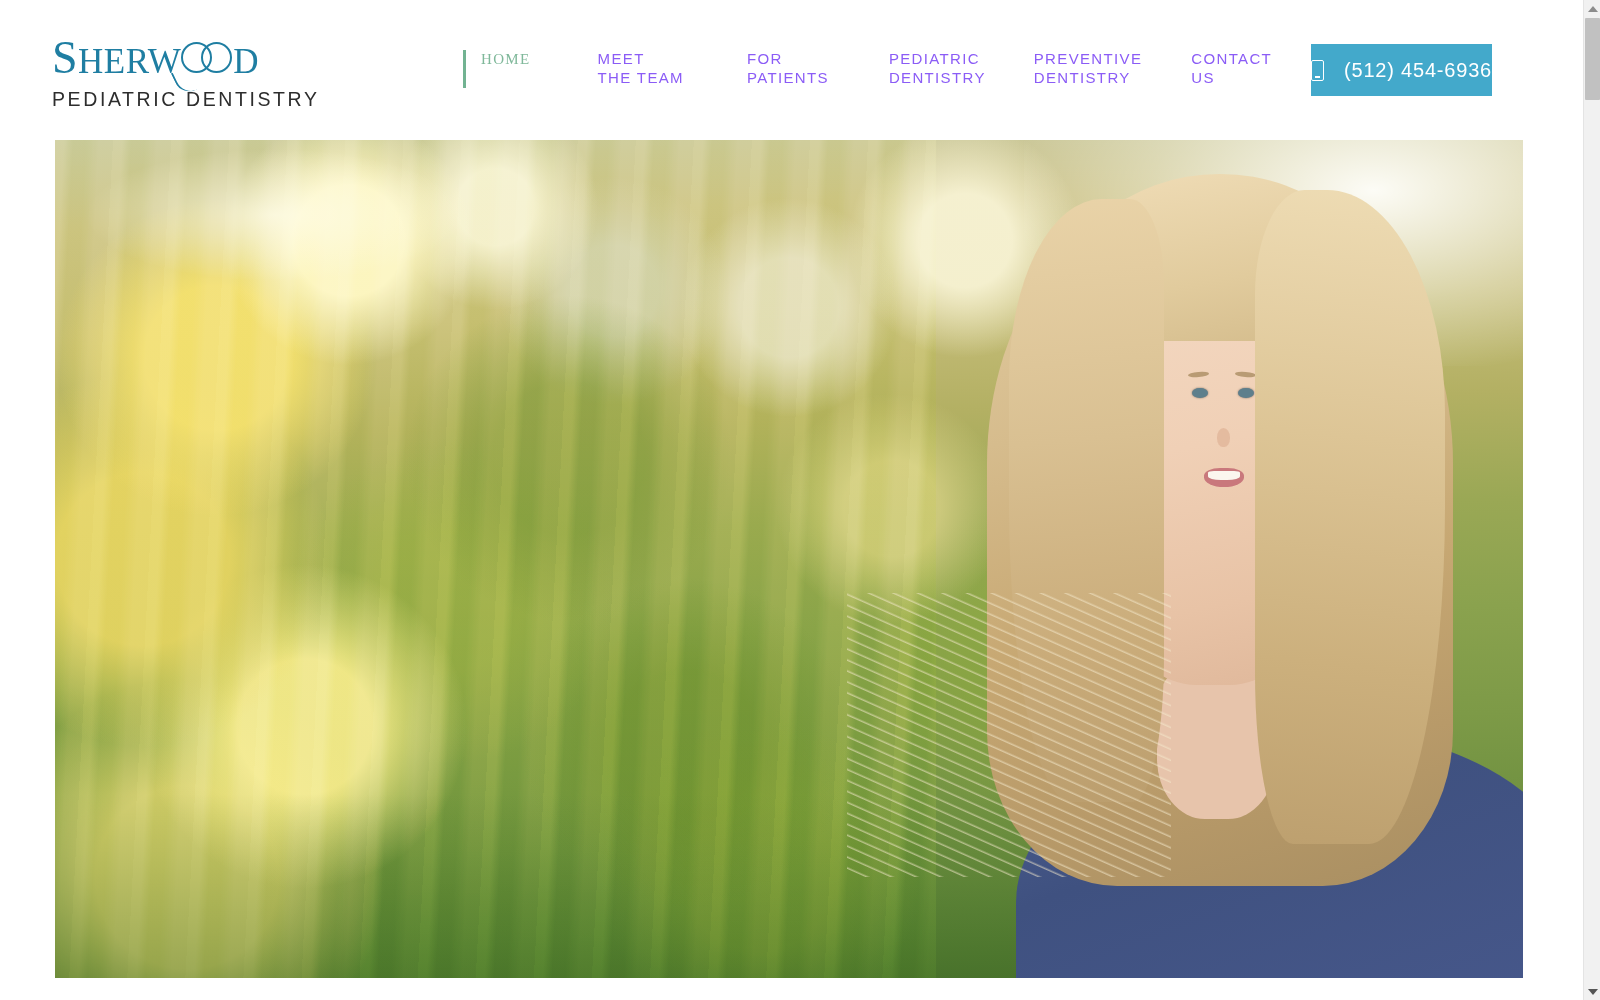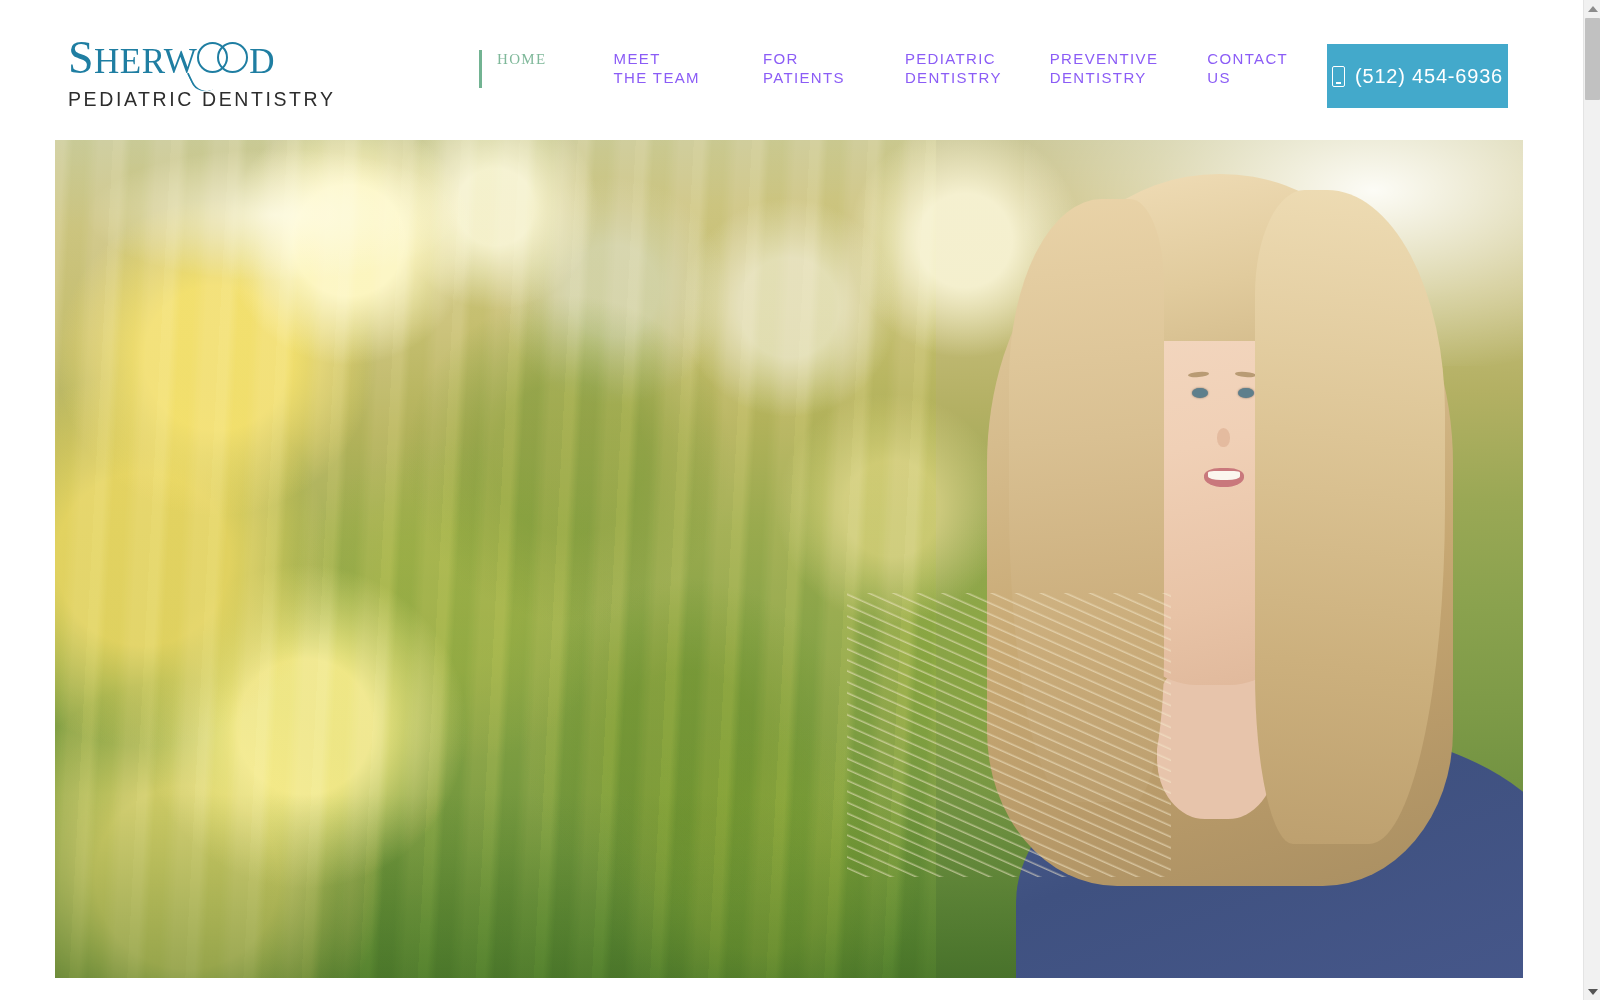--- a/index.html
+++ b/index.html
@@ -30,21 +30,20 @@
     overflow: hidden;
   }
 
   
   .site-header {
     position: absolute;
     left: 0; top: 0;
     width: 1583px;
     height: 140px;
     background: #ffffff;
-    margin-left: 16px;
   }
 
   
   .logo {
     position: absolute;
     left: 52px;
     top: 36px;
     width: 240px;
     text-decoration: none;
     display: block;
@@ -139,22 +138,22 @@
   .header-actions {
     position: absolute;
     right: 91px;
     top: 44px;
     display: flex;
     height: 51px;
   }
   .btn-phone, .btn-payments {
     display: flex;
     align-items: center;
-    justify-content: center;
-    height: 64px;
+    justify-content: space-between;
+    height: 52px;
     text-decoration: none;
     color: #ffffff;
     font-size: 20px;
     letter-spacing: 0.8px;
     gap: 10px;
   }
   .btn-phone {
     width: 181px;
     background: #43a9cb;
   }

